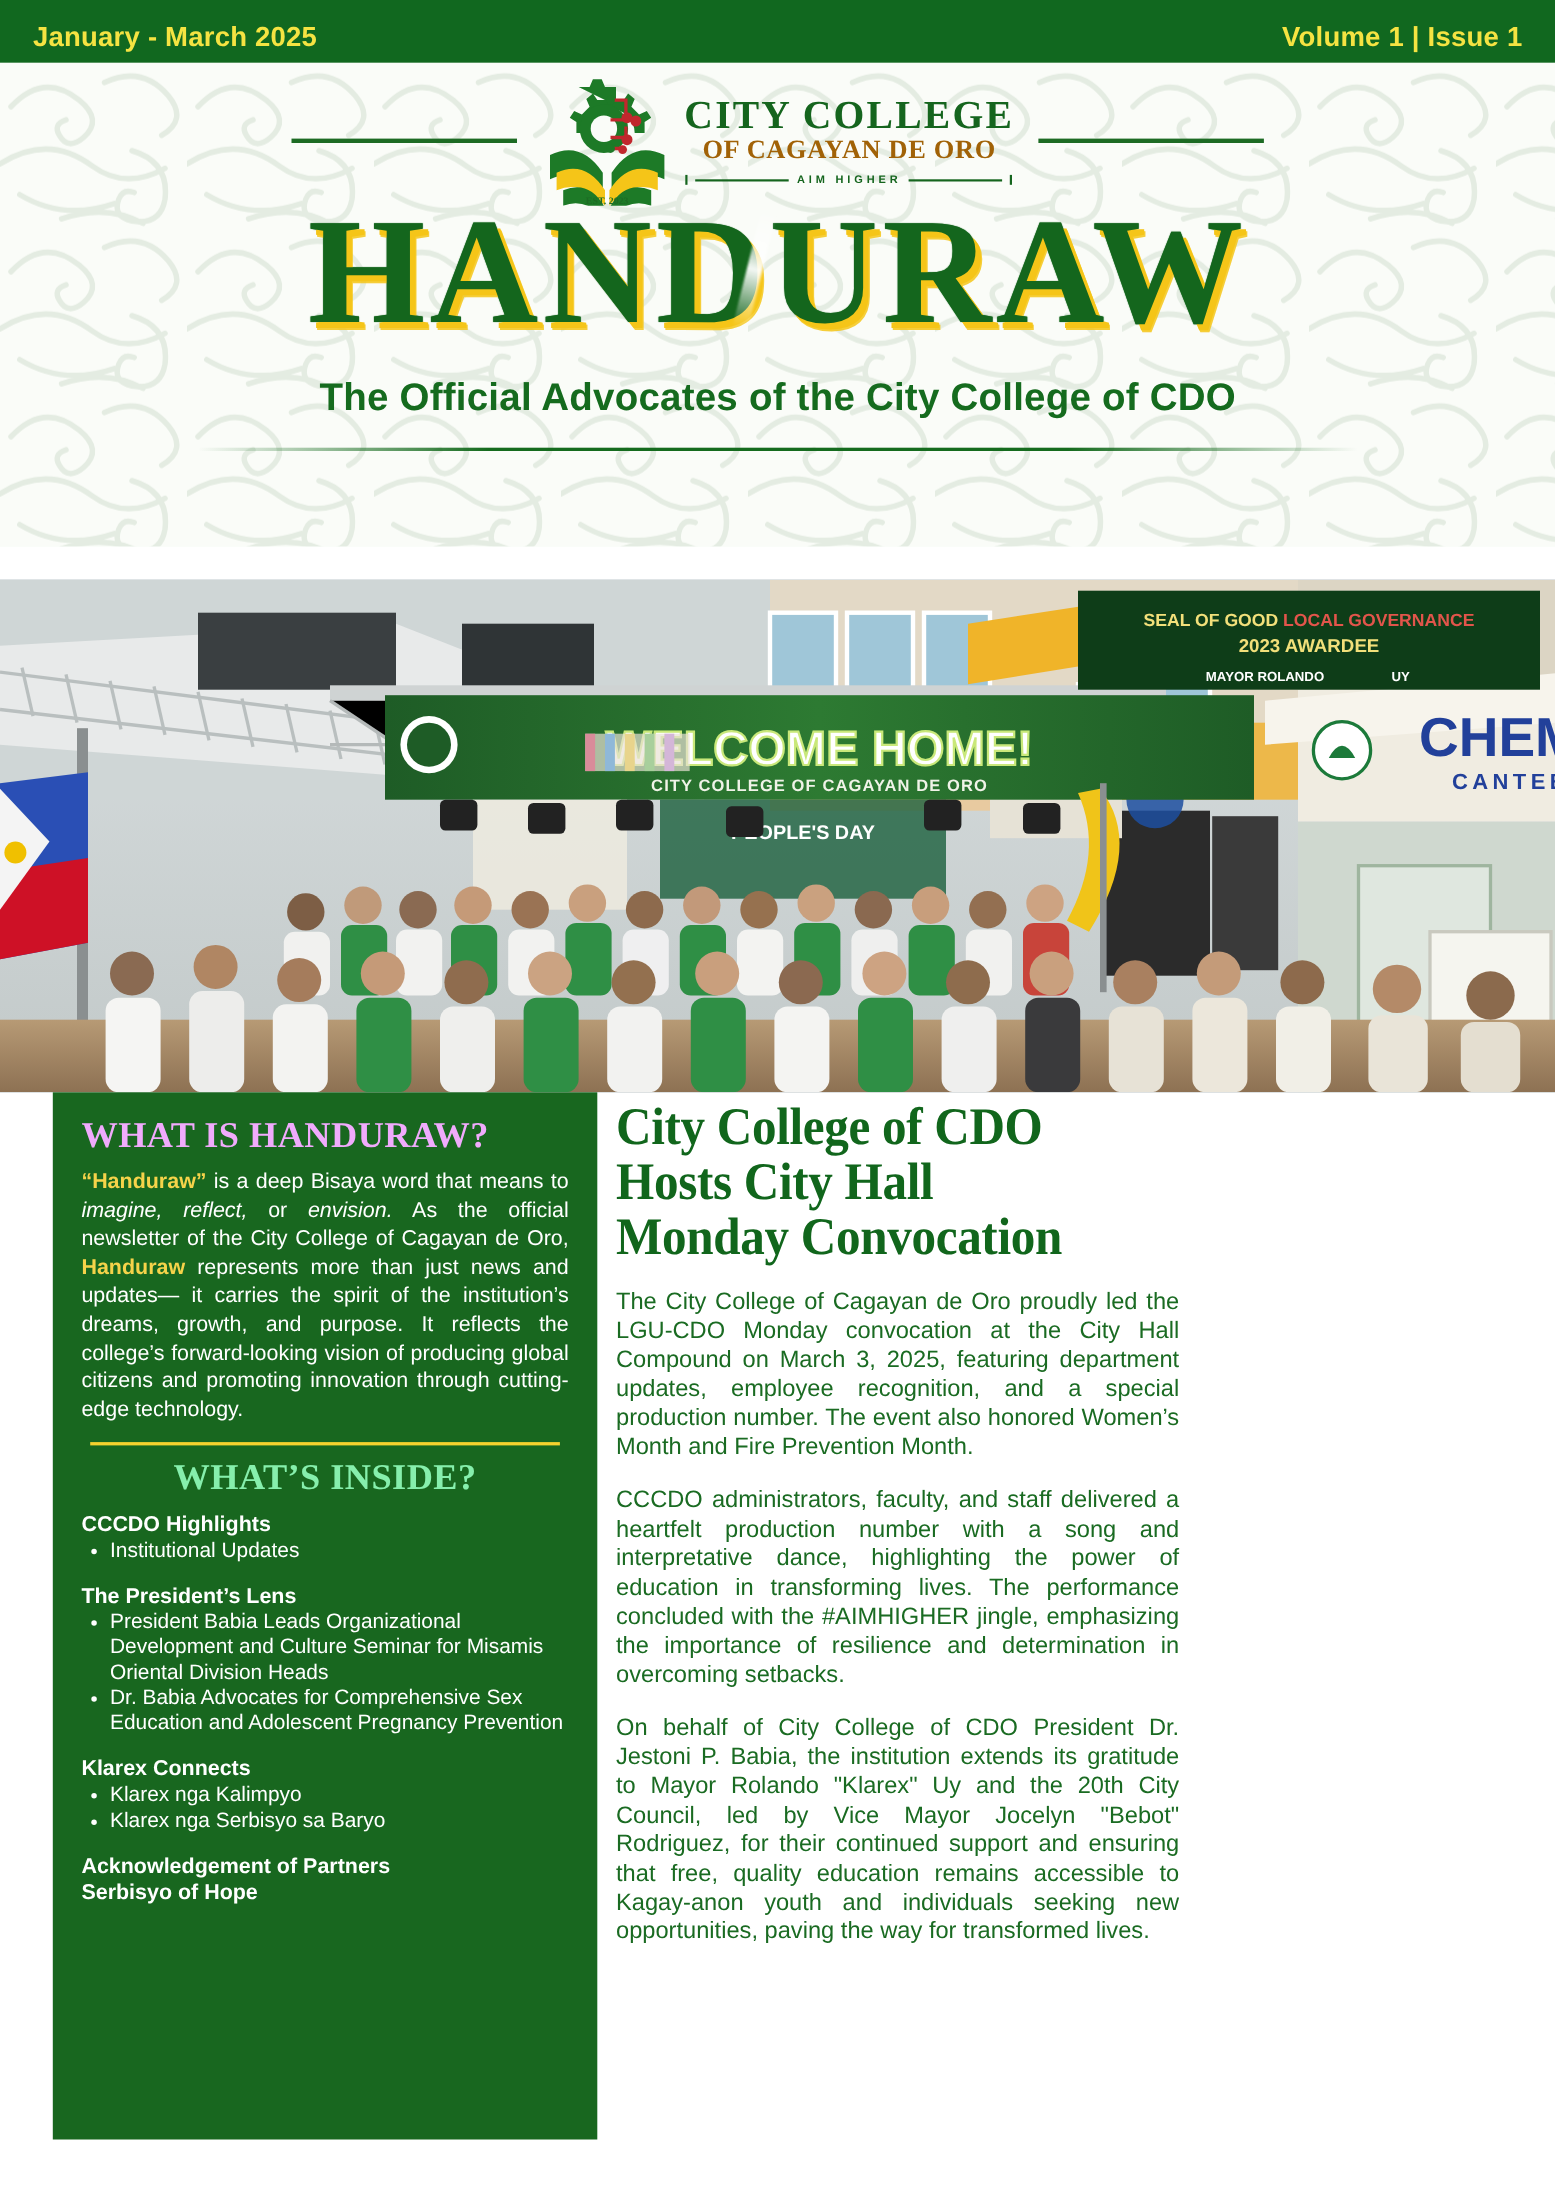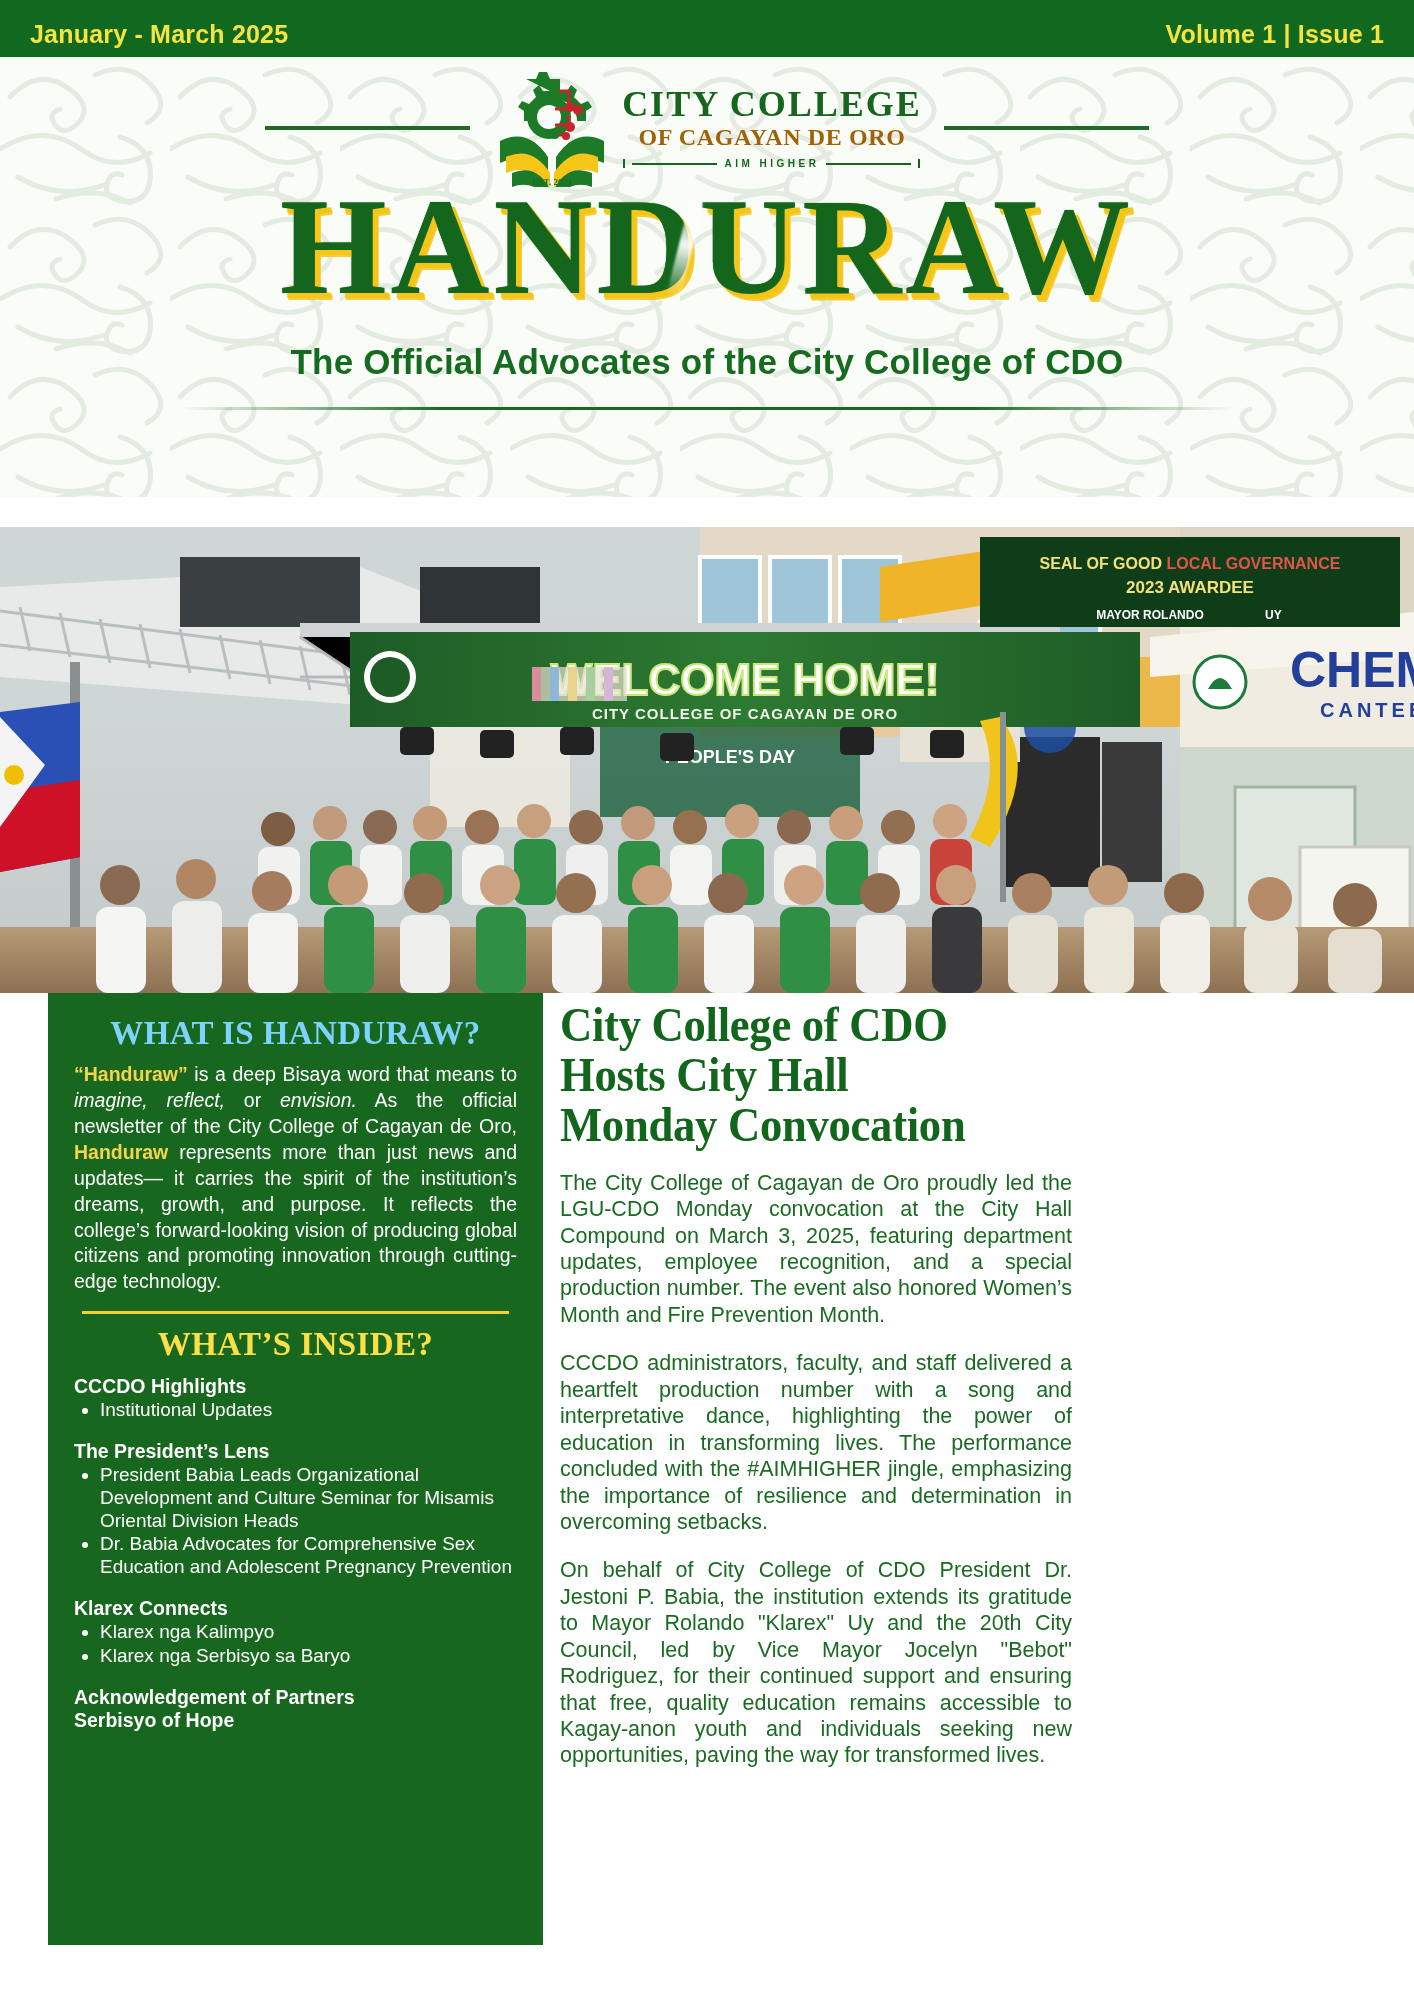--- a/index.html
+++ b/index.html
@@ -104,35 +104,35 @@
   .hero svg{display:block;width:100%;height:100%;}
 
   
   .sidebar{
     position:absolute;left:48px;top:993px;width:495px;height:952px;
     background:#18671f;box-sizing:border-box;
     padding:22px 26px 10px 26px;color:#fff;
   }
   .side-h{
     font-family:"Liberation Serif", serif;font-weight:bold;
-    font-size:33px;color:#7dd3fc;text-align:center;letter-spacing:.4px;
+    font-size:33px;color:#f0abfc;letter-spacing:.4px;
     margin:0 0 10px 0;
   }
   .side-p{
     font-size:19.5px;line-height:1.33;text-align:justify;color:#ffffff;
     margin:0;
   }
   .side-p b{color:#f5d34a;font-weight:bold;}
   .side-p i{font-style:italic;}
   .side-div{
     height:3px;background:#f5d22e;margin:16px 8px 12px 8px;
   }
   .side-h2{
     font-family:"Liberation Serif", serif;font-weight:bold;
-    font-size:33px;color:#fde047;text-align:center;letter-spacing:.4px;
+    font-size:33px;color:#86efac;text-align:center;letter-spacing:.4px;
     margin:0 0 12px 0;
   }
   .sec-title{
     font-size:19.5px;font-weight:bold;color:#fff;margin:0 0 1px 0;
   }
   .sec-list{
     margin:0 0 0 0;padding:0 0 0 26px;list-style:disc;
   }
   .sec-list li{
     font-size:19px;line-height:1.2;color:#fff;margin-bottom:1px;

